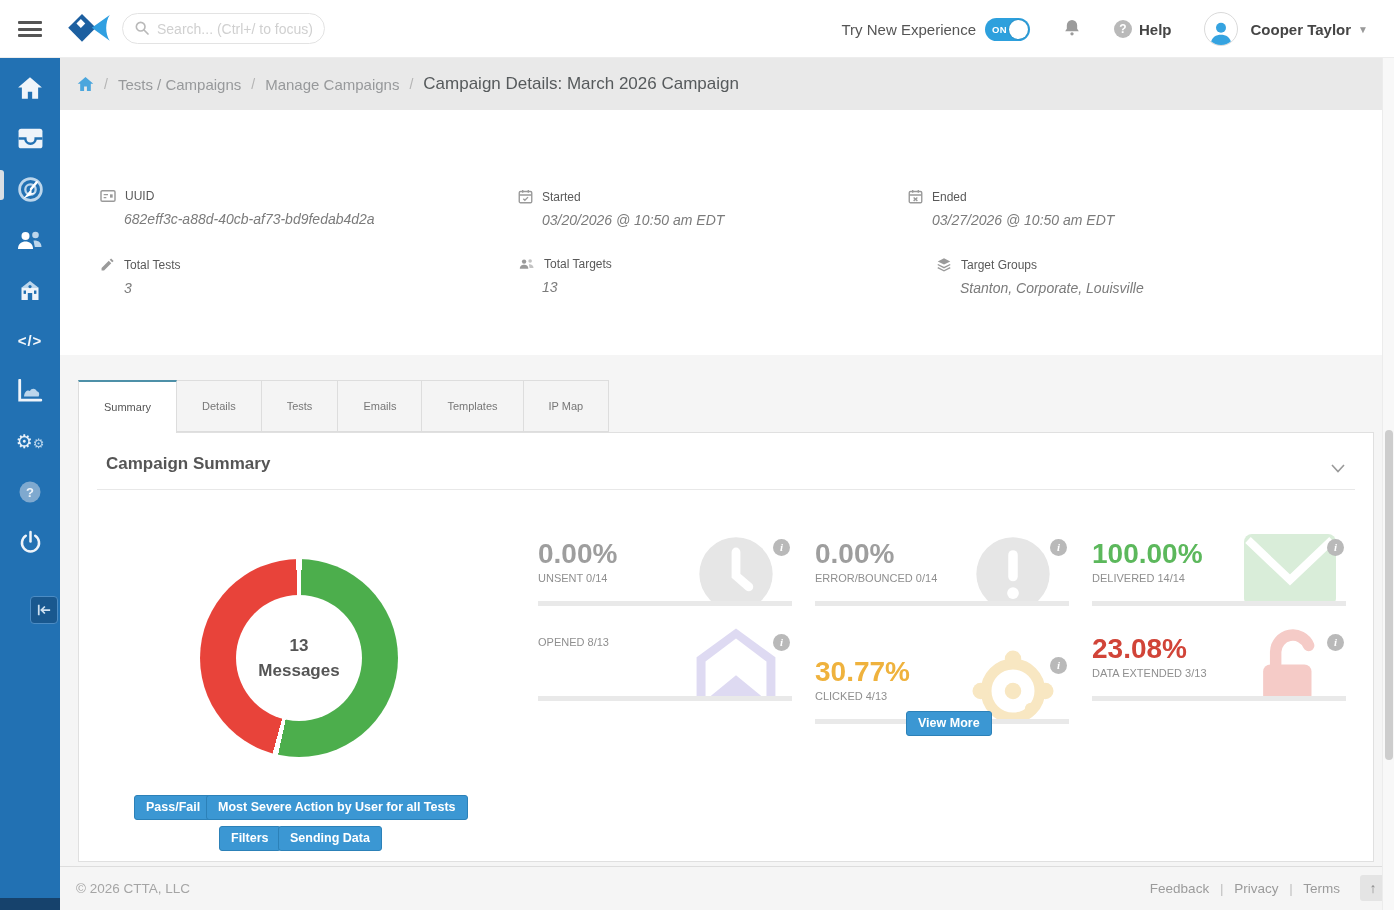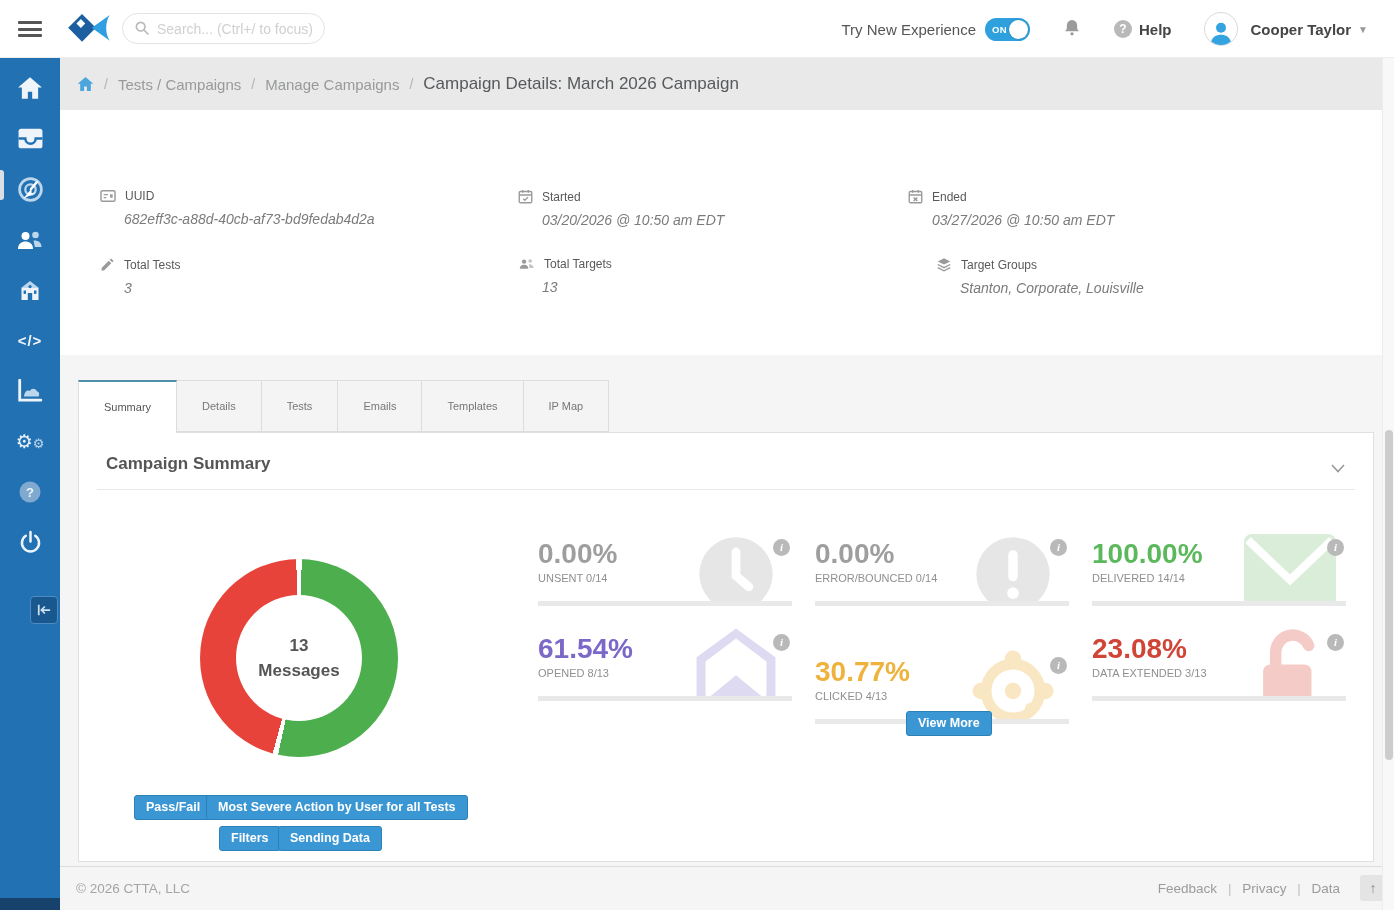--- a/index.html
+++ b/index.html
@@ -367,21 +367,20 @@
     </div>
 
     <div class="stat-tile" style="left:459px; top:200px;">
       <div class="stat-icon">
         <svg width="86" height="86" viewBox="0 0 24 24">
             <path d="M12 1 L23 9 V23 H1 V9 Z" fill="#dedaf2"></path>
             <path d="M3.5 10.2 L12 3.8 L20.5 10.2 L20.5 21 L3.5 21 Z" fill="#fff"></path>
             <path d="M3.5 21 L12 14 L20.5 21" fill="#dedaf2"></path>
           </svg>
       </div>
-      <div class="stat-pct" style="color: rgb(123, 104, 200);">61.54%</div>
       <div class="stat-label">OPENED 8/13</div>
       <span class="info-badge">i</span>
       <div class="stat-bar"></div>
     </div>
 
     <div class="stat-tile" style="left:736px; top:189px;margin-top:34px;">
       <div class="stat-icon">
         <svg width="86" height="86" viewBox="0 0 24 24">
             <circle cx="12" cy="12" r="7.5" fill="none" stroke="#f8e7c2" stroke-width="3"></circle>
             <circle cx="12" cy="12" r="2.3" fill="#f8e7c2"></circle>
@@ -419,21 +418,21 @@
     <button class="btn" style="left:199px; top:393px;">Sending Data</button>
   </div>
 
   <div class="footer">
     <span class="copyright">© 2026 CTTA, LLC</span>
     <span class="foot-links">
       <span class="link">Feedback</span>
       <span class="foot-sep">|</span>
       <span class="link">Privacy</span>
       <span class="foot-sep">|</span>
-      <span class="link">Data</span>
+      <span class="link">Terms</span>
     </span>
     <span class="to-top">↑</span>
   </div>
 
   <div class="scroll-track">
     <div class="scroll-thumb"></div>
   </div>
 
 </div>
 

